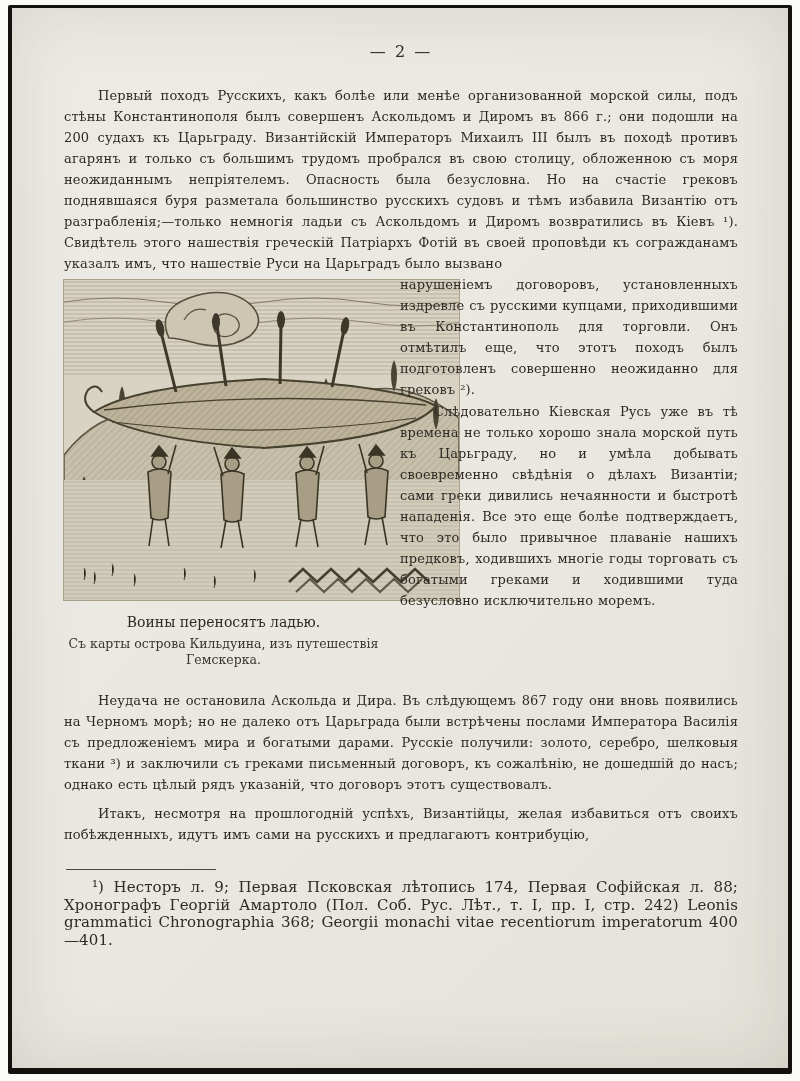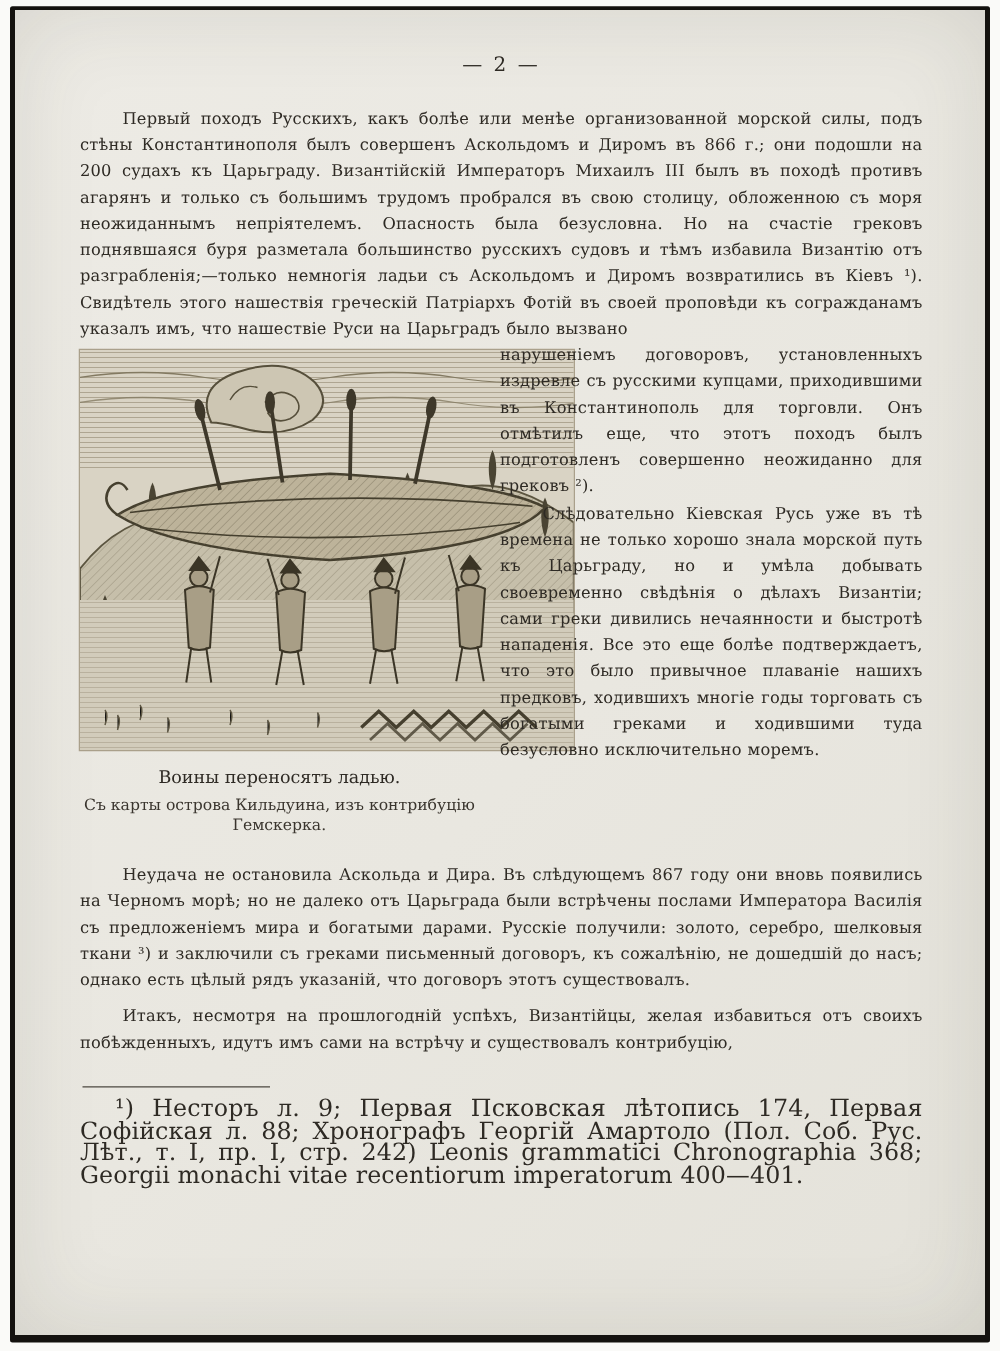--- a/index.html
+++ b/index.html
@@ -70,21 +70,21 @@
   p.clear-figure { clear: left; padding-top: 6px; margin-top: 42px; }
 
   .footnotes { margin-top: 24px; }
   .footnote-separator {
     width: 150px;
     border-top: 1.5px solid #4c4840;
     margin: 0 0 9px 2px;
   }
   p.footnote {
     margin: 0;
-    font-size: 19px;
+    font-size: 15px;
     line-height: 17.5px;
     text-align: justify;
     text-indent: 28px;
     letter-spacing: 0.1px;
   }
 </style>
 </head>
 <body>
 
 <div class="scan-frame">
@@ -185,28 +185,28 @@
 
         <g stroke="#534c38" stroke-width="1.2" opacity="0.9">
           <path d="M20,300 q3,-8 0,-12 M30,304 q3,-8 0,-12 M48,296 q3,-8 0,-12 M70,306 q3,-8 0,-12 M120,300 q3,-8 0,-12 M150,308 q3,-8 0,-12 M190,302 q3,-8 0,-12"></path>
         </g>
 
         <path d="M225,302 l14,-13 l14,13 l14,-13 l14,13 l14,-13 l14,13 l14,-13 l14,13 l14,-13 l14,13" fill="none" stroke="#453f2e" stroke-width="2.6"></path>
         <path d="M232,312 l14,-13 l14,13 l14,-13 l14,13 l14,-13 l14,13 l14,-13 l14,13 l14,-13" fill="none" stroke="#453f2e" stroke-width="2.2" opacity="0.8"></path>
       </svg>
 
       <p class="caption-title">Воины переносятъ ладью.</p>
-      <p class="caption-source">Съ карты острова Кильдуина, изъ контрибуцію Гемскерка.</p>
+      <p class="caption-source">Съ карты острова Кильдуина, изъ путешествія Гемскерка.</p>
     </div>
 
     <p class="body-text">нарушеніемъ договоровъ, установленныхъ издревле съ русскими купцами, приходившими въ Константинополь для торговли. Онъ отмѣтилъ еще, что этотъ походъ былъ подготовленъ совершенно неожиданно для грековъ ²).</p>
     <p class="body-text indent space-above">Слѣдовательно Кіевская Русь уже въ тѣ времена не только хорошо знала морской путь къ Царьграду, но и умѣла добывать своевременно свѣдѣнія о дѣлахъ Византіи; сами греки дивились нечаянности и быстротѣ нападенія. Все это еще болѣе подтверждаетъ, что это было привычное плаваніе нашихъ предковъ, ходившихъ многіе годы торговать съ богатыми греками и ходившими туда безусловно исключительно моремъ.</p>
 
     <p class="body-text indent clear-figure">Неудача не остановила Аскольда и Дира. Въ слѣдующемъ 867 году они вновь появились на Черномъ морѣ; но не далеко отъ Царьграда были встрѣчены послами Императора Василія съ предложеніемъ мира и богатыми дарами. Русскіе получили: золото, серебро, шелковыя ткани ³) и заключили съ греками письменный договоръ, къ сожалѣнію, не дошедшій до насъ; однако есть цѣлый рядъ указаній, что договоръ этотъ существовалъ.</p>
-    <p class="body-text indent space-above" style="margin-top:8px;">Итакъ, несмотря на прошлогодній успѣхъ, Византійцы, желая избавиться отъ своихъ побѣжденныхъ, идутъ имъ сами на встрѣчу и существовалъ контрибуцію,</p>
+    <p class="body-text indent space-above" style="margin-top:8px;">Итакъ, несмотря на прошлогодній успѣхъ, Византійцы, желая избавиться отъ своихъ побѣжденныхъ, идутъ имъ сами на русскихъ и предлагаютъ контрибуцію,</p>
 
     <div class="footnotes">
       <div class="footnote-separator"></div>
       <p class="footnote">¹) Несторъ л. 9; Первая Псковская лѣтопись 174, Первая Софійская л. 88; Хронографъ Георгій Амартоло (Пол. Соб. Рус. Лѣт., т. I, пр. I, стр. 242) Leonis grammatici Chronographia 368; Georgii monachi vitae recentiorum imperatorum 400—401.</p>
 
     </div>
 
   </div>
 </div>
 

